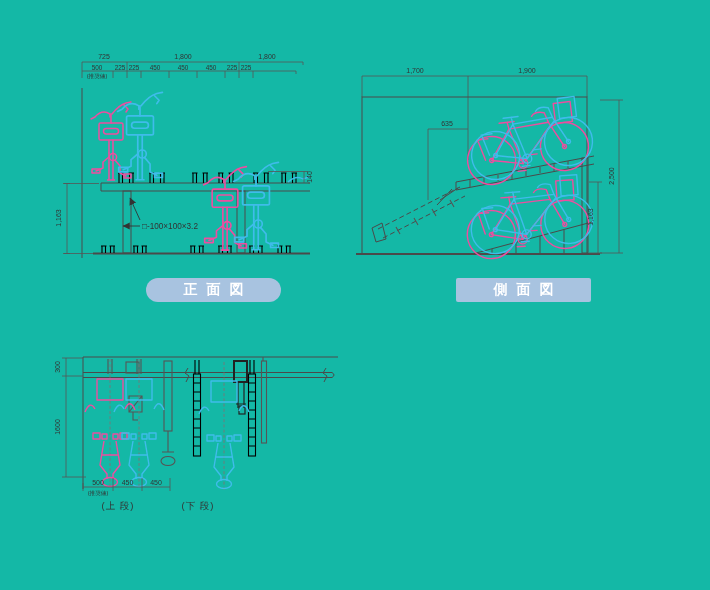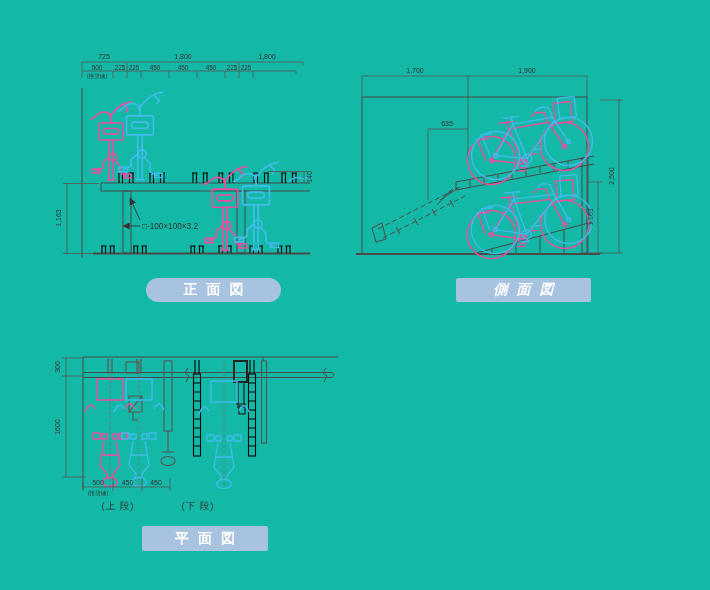--- a/index.html
+++ b/index.html
@@ -228,15 +228,14 @@
       <text class="t7" x="127.5" y="484.5" text-anchor="middle">450</text>
       <text class="t7" x="156" y="484.5" text-anchor="middle">450</text>
       <text class="t56" x="98" y="495" text-anchor="middle">(推奨値)</text>
       <text class="t9" x="118" y="509" text-anchor="middle">(上 段)</text>
       <text class="t9" x="198" y="509" text-anchor="middle">(下 段)</text>
     </g>
   </g>
 </svg>
 
 <div class="caption" style="left:146px;top:278px;width:135px;height:24px;border-radius:12px;">正面図</div>
-<div class="caption" style="left:456px;top:278px;width:135px;height:24px;font-style:italic;">側面図</div>
-<div class="caption" style="left:142px;top:526px;width:126px;height:25px;">平面図</div>
+<div class="caption" style="left:456px;top:278px;width:135px;height:24px;">側面図</div>
 </div>
 
 </body></html>

